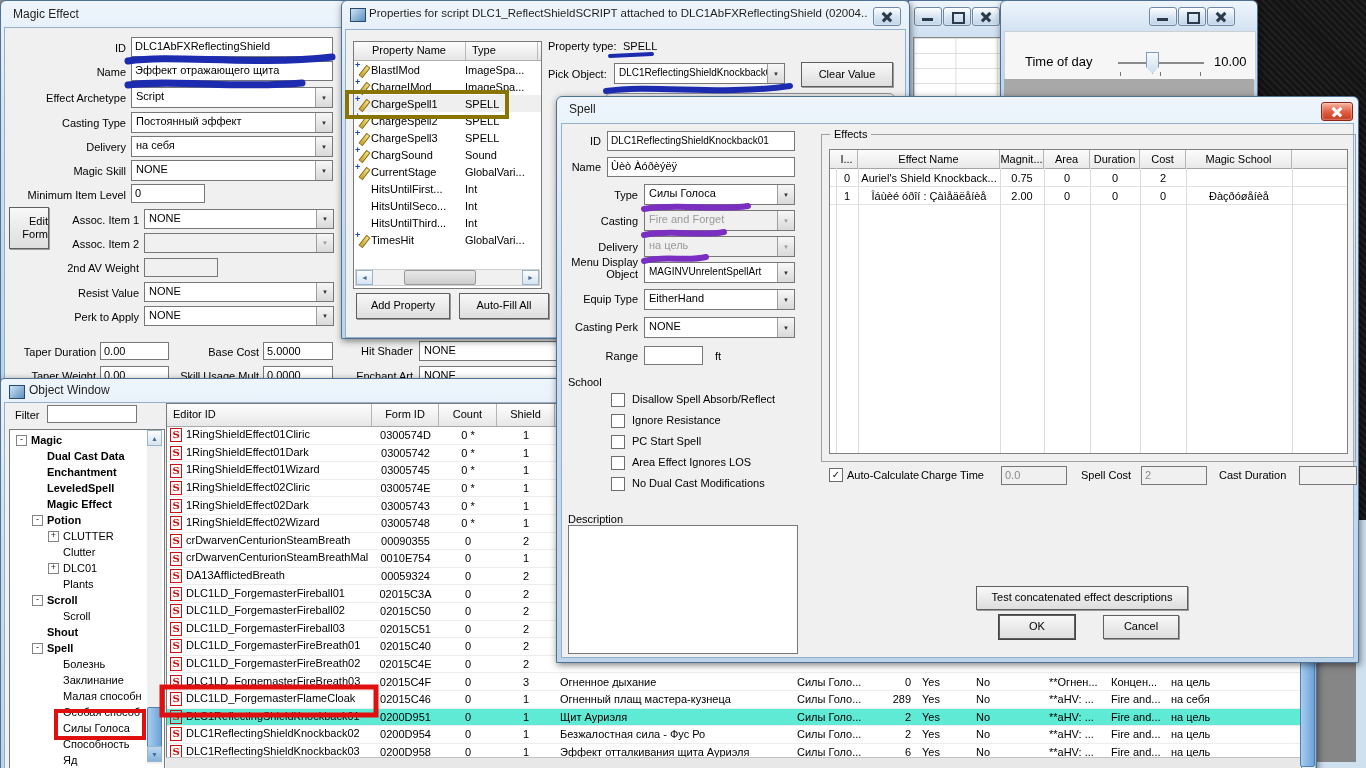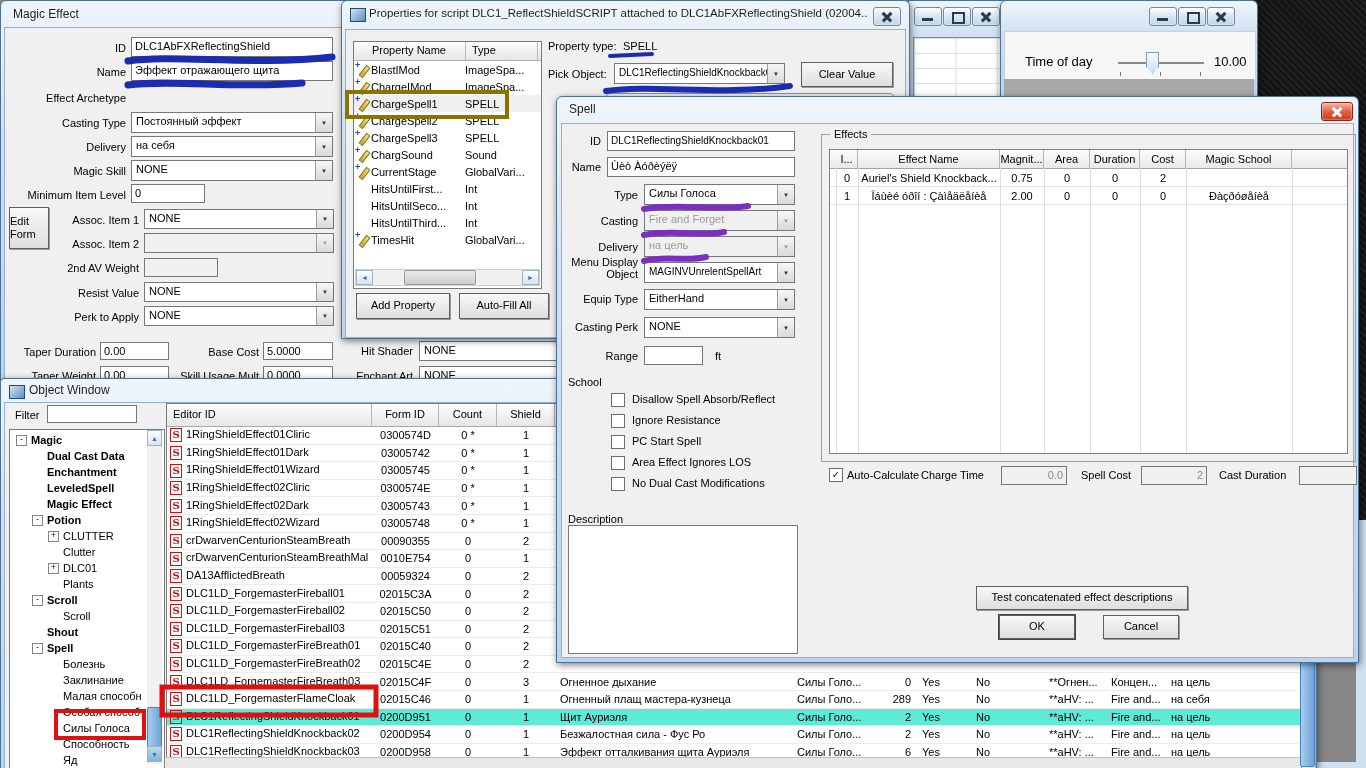--- a/index.html
+++ b/index.html
@@ -20,29 +20,29 @@
   .ic-max{position:absolute;left:8px;top:4px;width:9px;height:8px;border:2px solid #2b3b4d}
   .ic-x::before,.ic-x::after{content:"";position:absolute;left:50%;top:50%;width:12px;height:2.6px;background:#2b3b4d}
   .ic-x::before{transform:translate(-50%,-50%) rotate(45deg)}
   .ic-x::after{transform:translate(-50%,-50%) rotate(-45deg)}
   .ic-x.white::before,.ic-x.white::after{background:#fff}
   
   .lbl{position:absolute;text-align:right;white-space:nowrap}
   .lbl.l{text-align:left}
   .in{position:absolute;background:#fff;border:1px solid #777;padding:2px 3px;white-space:nowrap;overflow:hidden}
   .in.dis{background:#f0f0f0;color:#8b8b8b}
-  .in.r{text-align:right}
+  .in.r{}
   .dd{position:absolute;background:#fff;border:1px solid #777;padding:2px 18px 2px 4px;white-space:nowrap;overflow:hidden}
   .dd .dda{position:absolute;right:0;top:0;bottom:0;width:16px;background:linear-gradient(#f7f7f7,#d9d9d9);
            border-left:1px solid #9e9e9e;font-size:6px;display:flex;align-items:center;justify-content:center;color:#333;letter-spacing:0}
   .dd.dis{background:#f0f0f0;color:#9a9a9a}
   .dd.dis .dda{color:#9a9a9a}
   .sm{font-size:10px}
   .btn{position:absolute;background:linear-gradient(#f8f8f8,#dedede);border:1px solid #5f5f5f;
-       box-shadow:1px 1px 0 #9a9a9a;display:flex;align-items:center;justify-content:center;text-align:left;line-height:1.2}
+       box-shadow:1px 1px 0 #9a9a9a;display:flex;align-items:center;justify-content:center;text-align:right;line-height:1.2}
   .cb{position:absolute;width:12px;height:12px;background:#fff;border:1px solid #6d6d6d;font-size:10px;line-height:11px;text-align:center;color:#111}
   .grp{position:absolute;border:1px solid #a0a0a0}
   .grp>.leg{position:absolute;top:-7px;left:8px;background:#f0f0f0;padding:0 4px}
   .dark{background-color:#141414;background-image:repeating-linear-gradient(45deg,rgba(255,255,255,.05) 0 2px,transparent 2px 5px)}
   
   .plist{position:absolute;background:#fff;border:1px solid #7a7a7a}
   .phead{display:flex;height:18px;background:linear-gradient(#fdfdfd,#e6e6e6);border-bottom:1px solid #b0b0b0}
   .phead span{border-right:1px solid #b9b9b9;padding:2px 0 0 6px;box-sizing:border-box}
   .pr{display:flex;height:17px;align-items:center}
   .pr.prop-sel{background:#efefef}
@@ -136,20 +136,21 @@
   <div class="win" style="left:0;top:0;width:660px;height:380px;z-index:4">
     <span class="tbtitle" style="left:12px;top:6px">Magic Effect</span>
     <div class="content" style="left:3px;top:26px;right:0;bottom:0"></div>
 
     <span class="lbl" style="left:20px;top:41px;width:105px">ID</span>
     <div class="in" style="left:130px;top:36px;width:194px;height:14px">DLC1AbFXReflectingShield</div>
     <span class="lbl" style="left:20px;top:65px;width:105px">Name</span>
     <div class="in" style="left:130px;top:60px;width:194px;height:14px">Эффект отражающего щита</div>
 
     <span class="lbl" style="left:0px;top:91px;width:125px">Effect Archetype</span>
+    <div class="dd" style="left:130px;top:86px;width:178px;height:15px"><span>Script</span><span class="dda">▼</span></div>
     <span class="lbl" style="left:0px;top:116px;width:125px">Casting Type</span>
     <div class="dd" style="left:130px;top:111px;width:178px;height:15px"><span>Постоянный эффект</span><span class="dda">▼</span></div>
     <span class="lbl" style="left:0px;top:140px;width:125px">Delivery</span>
     <div class="dd" style="left:130px;top:135px;width:178px;height:15px"><span>на себя</span><span class="dda">▼</span></div>
     <span class="lbl" style="left:0px;top:164px;width:125px">Magic Skill</span>
     <div class="dd" style="left:130px;top:159px;width:178px;height:15px"><span>NONE</span><span class="dda">▼</span></div>
     <span class="lbl" style="left:0px;top:188px;width:125px">Minimum Item Level</span>
     <div class="in" style="left:130px;top:183px;width:66px;height:13px">0</div>
 
     <div class="btn" style="left:8px;top:206px;width:38px;height:40px">Edit Form</div>

